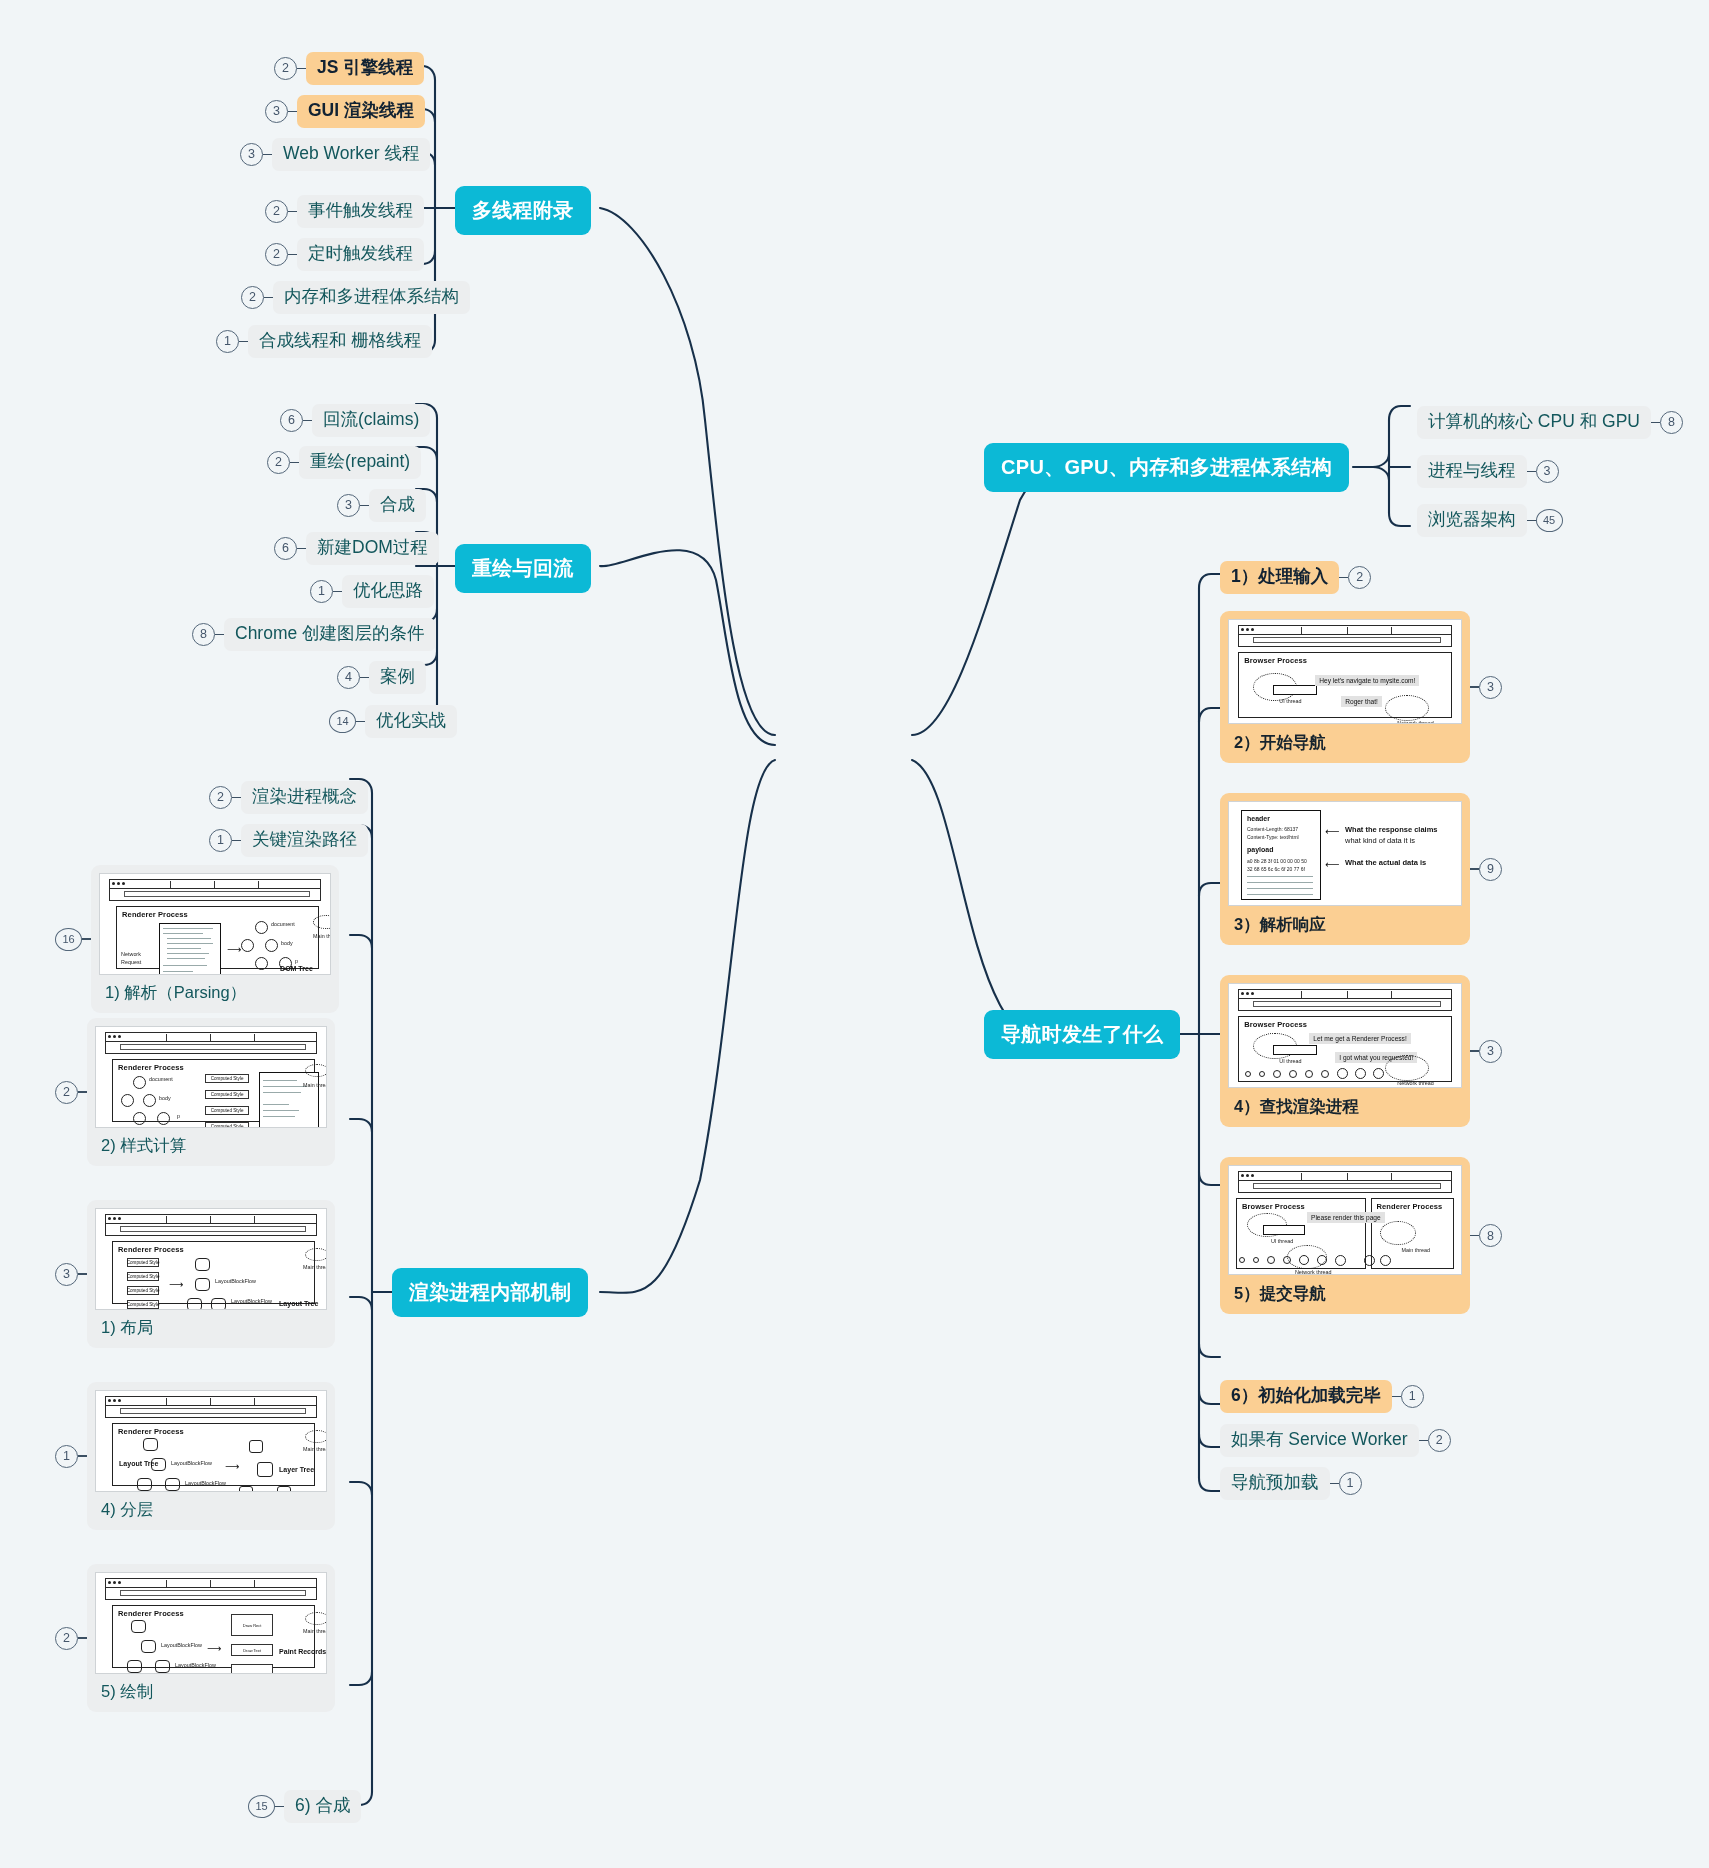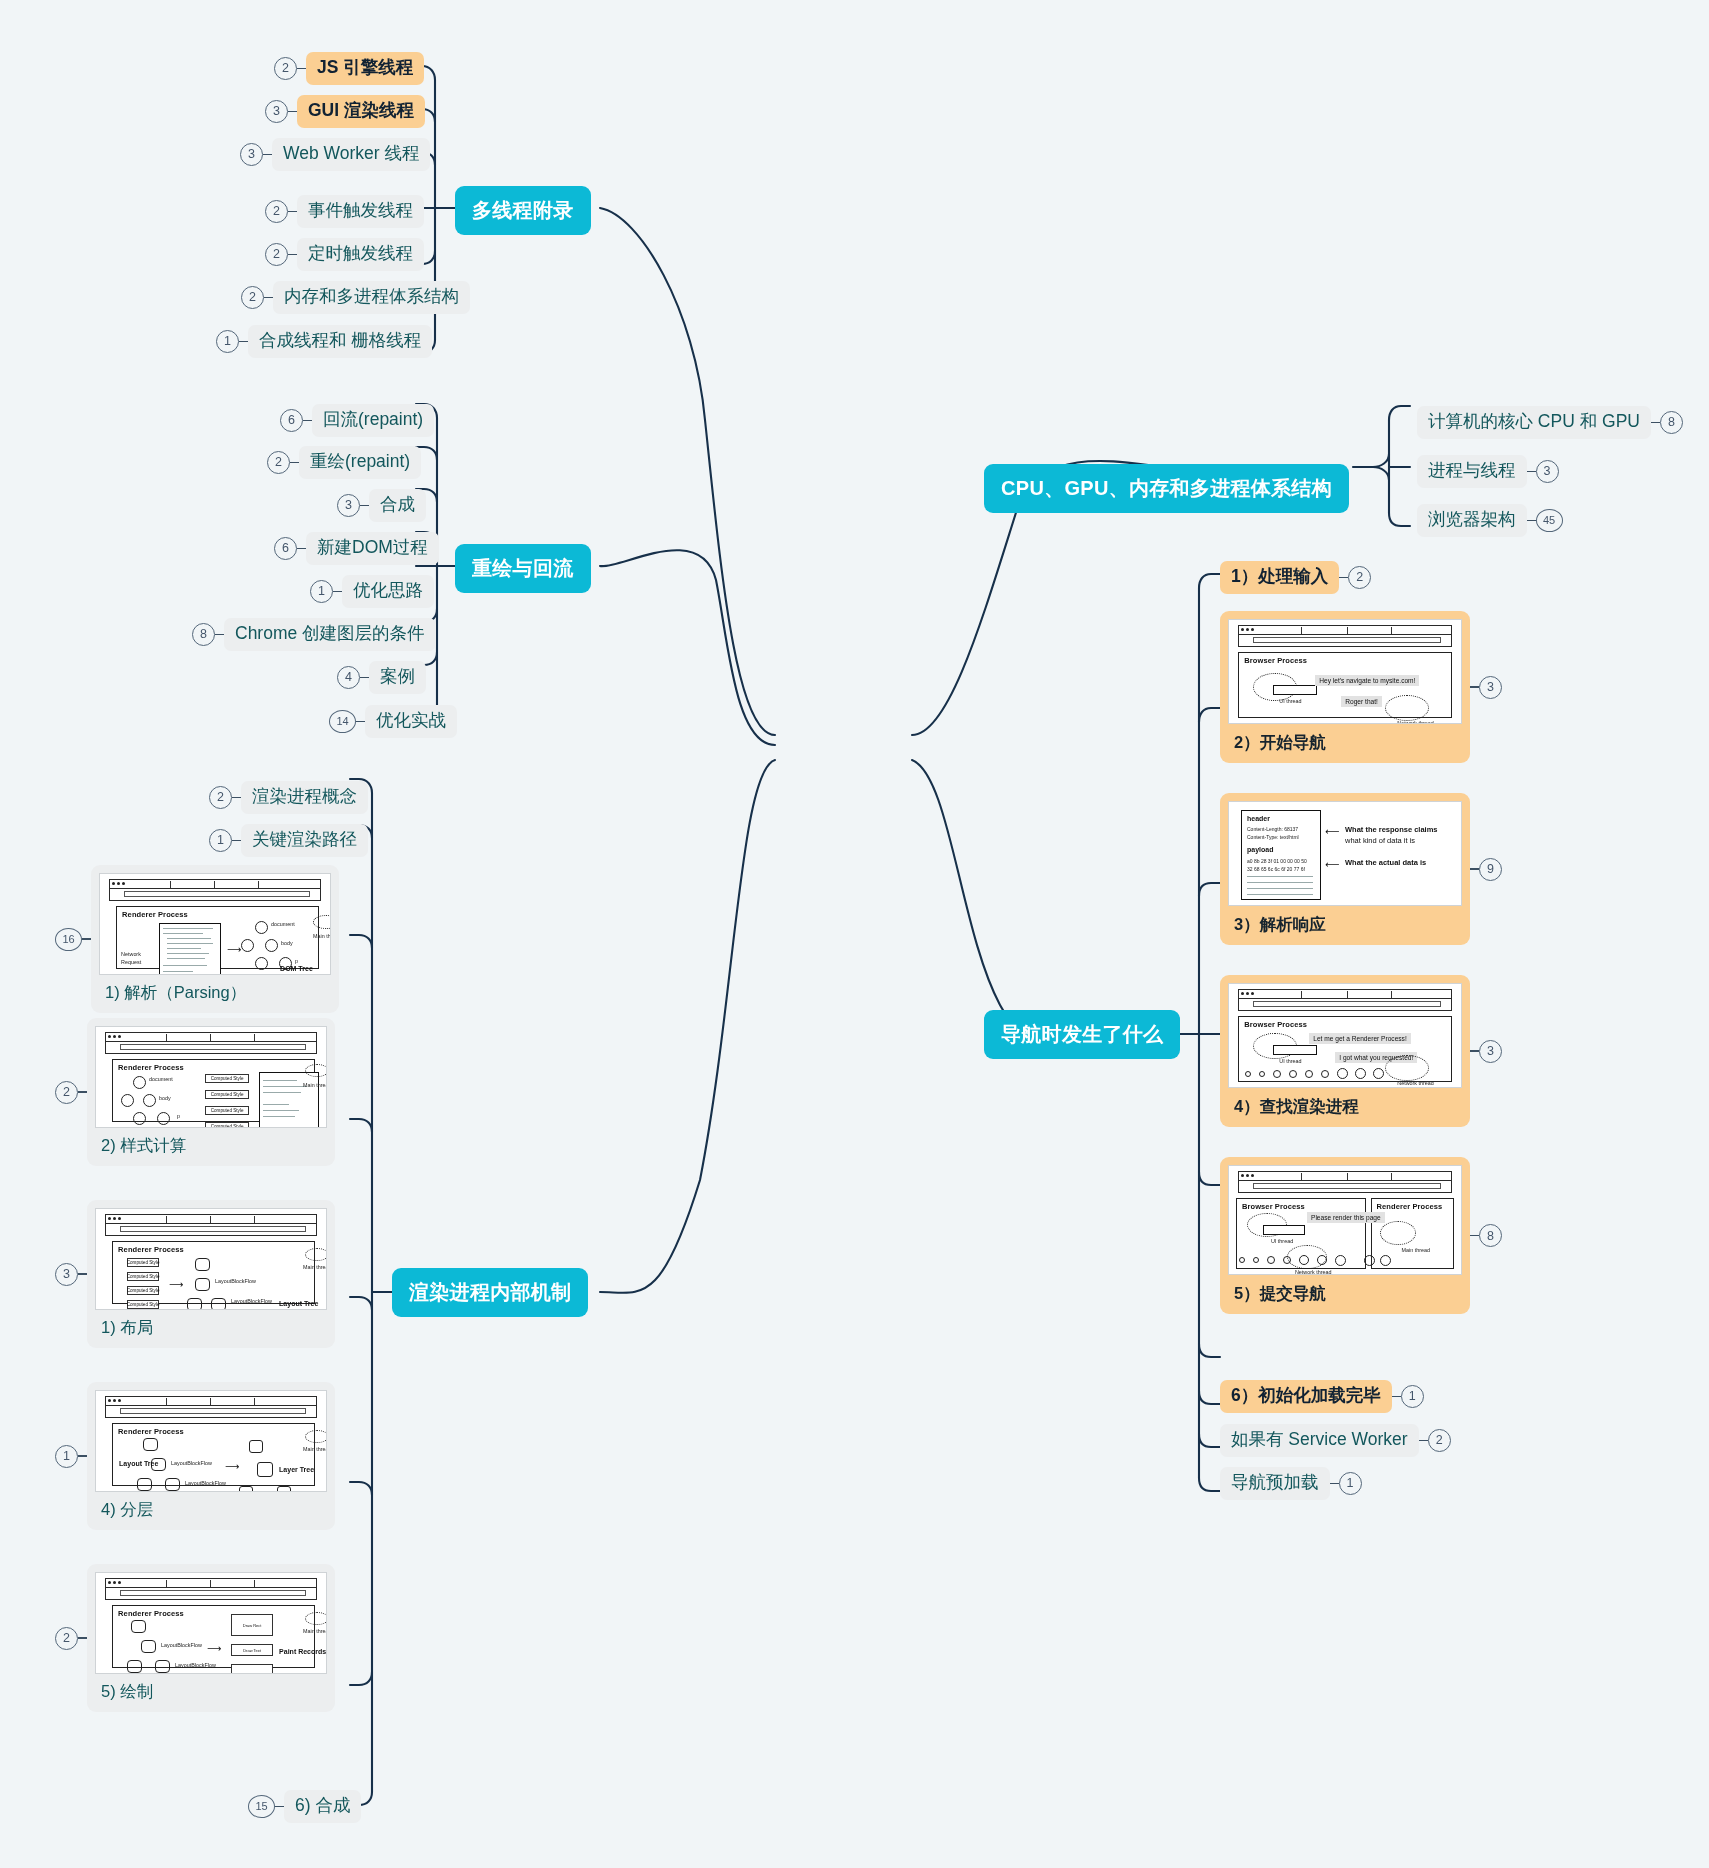--- a/index.html
+++ b/index.html
@@ -199,21 +199,21 @@
     <div class="badge">1</div>
     <div class="dash"></div>
     <div class="leaf">合成线程和 栅格线程</div>
   </div>
 
   <div class="node branch" style="left:455px; top:544px;">重绘与回流</div>
 
   <div class="node" style="left:280px; top:404px;">
     <div class="badge">6</div>
     <div class="dash"></div>
-    <div class="leaf">回流(repaint)</div>
+    <div class="leaf">回流(claims)</div>
   </div>
   <div class="node" style="left:267px; top:446px;">
     <div class="badge">2</div>
     <div class="dash"></div>
     <div class="leaf">重绘(repaint)</div>
   </div>
   <div class="node" style="left:337px; top:489px;">
     <div class="badge">3</div>
     <div class="dash"></div>
     <div class="leaf">合成</div>
@@ -493,21 +493,21 @@
       <div class="caption">5) 绘制</div>
     </div>
   </div>
 
   <div class="node" style="left:248px; top:1790px;">
     <div class="badge wide">15</div>
     <div class="dash"></div>
     <div class="leaf">6) 合成</div>
   </div>
 
-  <div class="node branch" style="left:984px; top:464px;">CPU、GPU、内存和多进程体系结构</div>
+  <div class="node branch" style="left:984px; top:443px;">CPU、GPU、内存和多进程体系结构</div>
 
   <div class="node" style="left:1417px; top:406px;">
     <div class="leaf">计算机的核心 CPU 和 GPU</div>
     <div class="dash"></div>
     <div class="badge">8</div>
   </div>
   <div class="node" style="left:1417px; top:455px;">
     <div class="leaf">进程与线程</div>
     <div class="dash"></div>
     <div class="badge">3</div>

